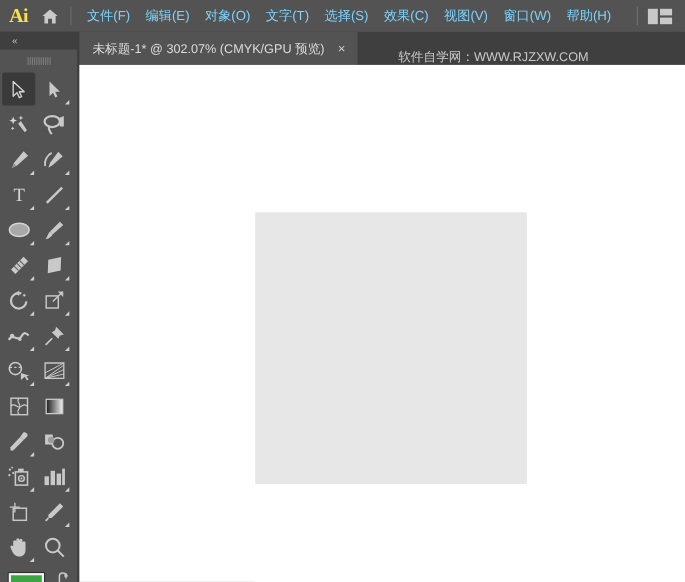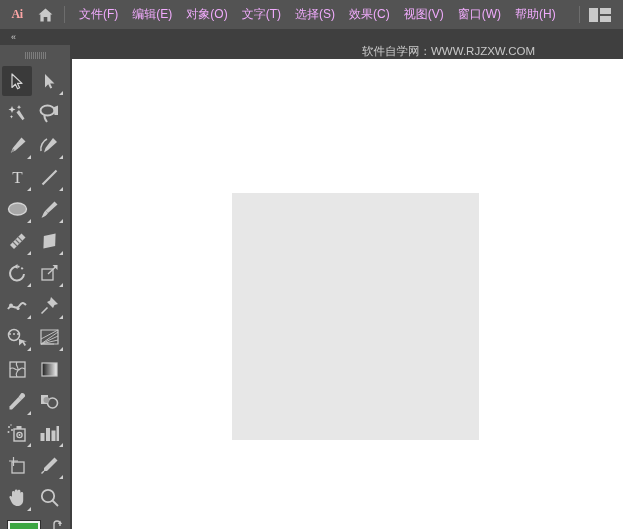--- a/index.html
+++ b/index.html
@@ -27,39 +27,39 @@
     left: 0; top: 0;
     width: 623px; height: 29px;
     background: #535353;
     display: flex;
     align-items: center;
     box-sizing: border-box;
   }
   .ai-logo {
     width: 30px; height: 29px;
     display: flex; align-items: center; justify-content: center;
-    color: #fca5a5;
-    font-size: 12px;
+    color: #fde047;
+    font-size: 18px;
     font-weight: bold;
     font-family: "Liberation Serif", "DejaVu Serif", serif;
     letter-spacing: -0.5px;
     padding-left: 4px;
     box-sizing: border-box;
   }
   .home-btn {
     width: 30px; height: 29px;
     display: flex; align-items: center; justify-content: center;
   }
   .menubar-sep {
     width: 1px; height: 17px;
     background: #6d6d6d;
     margin: 0 7px 0 4px;
   }
   .menu-item {
-    color: #f0abfc;
+    color: #7dd3fc;
     font-size: 12px;
     padding: 4px 7px 5px 7px;
     white-space: nowrap;
     line-height: 1;
   }
   .menu-spacer { flex: 1 1 auto; }
   .ws-sep {
     width: 1px; height: 17px;
     background: #6d6d6d;
     margin-right: 9px;
@@ -257,20 +257,24 @@
     <div class="ws-sep"></div>
     <div class="ws-switch">
       <i class="tall"></i>
       <i></i>
       <i></i>
     </div>
   </div>
 
   <div class="tabbar">
     <div class="tabbar-left-stub"></div>
+    <div class="tab">
+      <span class="tab-title">未标题-1* @ 302.07% (CMYK/GPU 预览)</span>
+      <span class="tab-close">×</span>
+    </div>
     <div class="watermark">软件自学网：WWW.RJZXW.COM</div>
   </div>
 
   <div class="canvas-area">
     <div class="artboard"></div>
   </div>
 
   <div class="panel-divider"></div>
 
   <div class="toolpanel">

